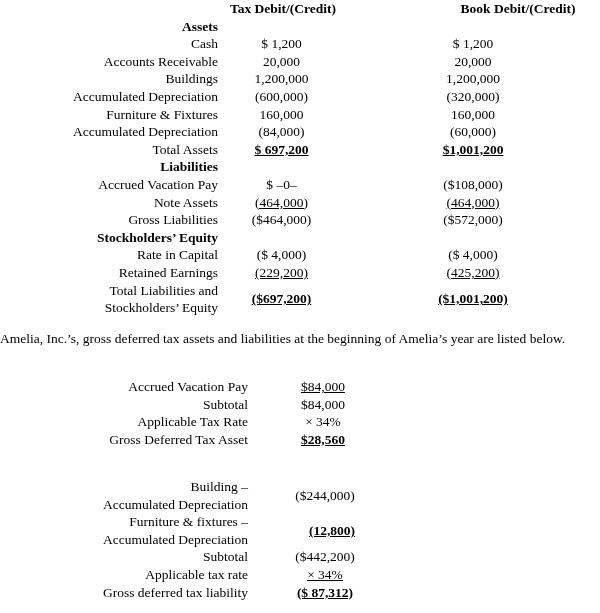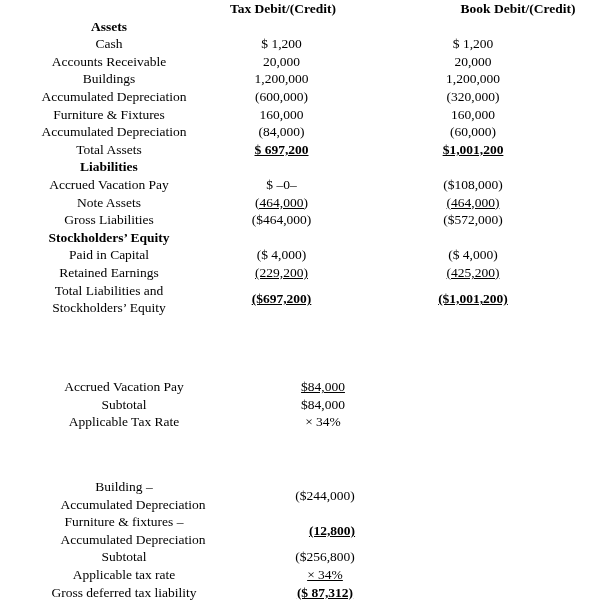--- a/index.html
+++ b/index.html
@@ -29,21 +29,21 @@
     width: 600px;
   }
   table.fin td {
     padding: 0;
     vertical-align: bottom;
     line-height: 17.6px;
     height: 17.6px;
     white-space: nowrap;
   }
   td.lbl {
-    text-align: center;
+    text-align: right;
   }
   td.num {
     text-align: center;
   }
   .bold { font-weight: bold; }
   .ind1 { padding-left: 10px !important; }
   .ind2 { padding-left: 18px !important; }
 
   
   .u {
@@ -204,21 +204,21 @@
         <td class="num book">($572,000)</td>
       </tr>
 
       <tr>
         <td class="lbl bold">Stockholders’ Equity</td>
         <td class="num tax"></td>
           <td></td>
           <td class="num book"></td>
       </tr>
       <tr>
-        <td class="lbl">Paid in Capital</td>
+        <td class="lbl">Rate in Capital</td>
         <td class="num tax">($ 4,000)</td>
         <td></td>
         <td class="num book">($ 4,000)</td>
       </tr>
       <tr>
         <td class="lbl">Retained Earnings</td>
         <td class="num tax"><span class="u">(229,200)</span></td>
         <td></td>
         <td class="num book"><span class="u">(425,200)</span></td>
       </tr>
@@ -228,20 +228,21 @@
         <td class="num tax" rowspan="2" style="vertical-align:middle;"><span class="bold u">($697,200)</span></td>
         <td rowspan="2"></td>
         <td class="num book" rowspan="2" style="vertical-align:middle;"><span class="bold u">($1,001,200)</span></td>
       </tr>
       <tr>
         <td class="lbl">Stockholders’ Equity</td>
       </tr>
     </tbody>
   </table>
 
+  <div id="intro-paragraph">Amelia, Inc.’s, gross deferred tax assets and liabilities at the beginning of Amelia’s year are listed below.</div>
 
   <table class="fin" id="begin-year-table">
     <colgroup>
         <col class="c-lbl">
         <col class="c-val">
         <col class="c-pad">
       </colgroup>
     <tbody>
       <tr>
         <td class="lbl">Accrued Vacation Pay</td>
@@ -251,20 +252,25 @@
       <tr>
         <td class="lbl">Subtotal</td>
         <td class="num">$84,000</td>
         <td></td>
       </tr>
       <tr>
         <td class="lbl">Applicable Tax Rate</td>
         <td class="num">×  34%</td>
         <td></td>
       </tr>
+      <tr>
+        <td class="lbl">Gross Deferred Tax Asset</td>
+        <td class="num"><span class="bold u">$28,560</span></td>
+        <td></td>
+      </tr>
     </tbody>
   </table>
 
   <table class="fin" id="deferred-liability-table">
     <colgroup>
         <col class="c-lbl">
         <col class="c-val">
         <col class="c-pad">
       </colgroup>
     <tbody>
@@ -281,21 +287,21 @@
         <td class="lbl">Furniture &amp; fixtures –</td>
         <td class="num mid" rowspan="2"><span class="u" style="padding-left:14px;font-weight:bold;">(12,800)</span></td>
         <td rowspan="2"></td>
       </tr>
       <tr>
         <td class="lbl ind2">Accumulated Depreciation</td>
       </tr>
 
       <tr>
         <td class="lbl">Subtotal</td>
-        <td class="num">($256,800)</td>
+        <td class="num">($442,200)</td>
         <td></td>
       </tr>
       <tr>
         <td class="lbl">Applicable tax rate</td>
         <td class="num"><span class="u">×    34%</span></td>
         <td></td>
       </tr>
       <tr>
         <td class="lbl">Gross deferred tax liability</td>
         <td class="num"><span class="bold u">($ 87,312)</span></td>

